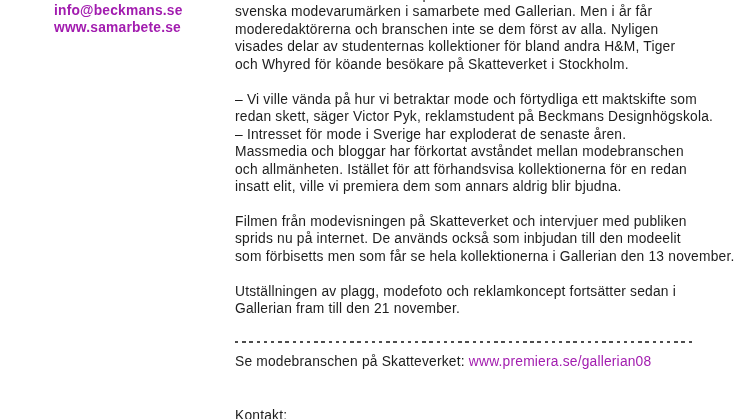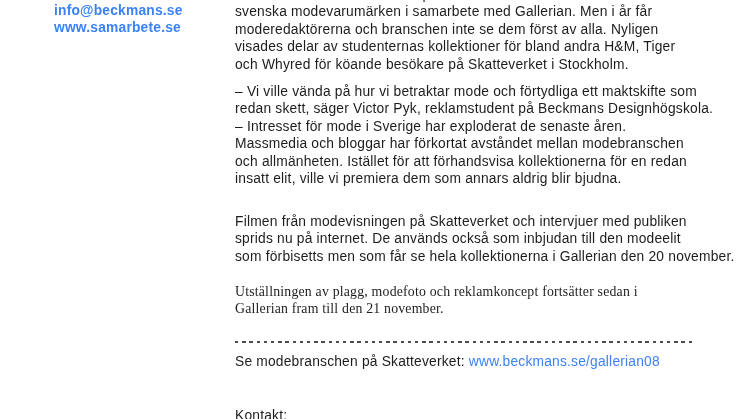--- a/index.html
+++ b/index.html
@@ -23,34 +23,34 @@
     line-height: 17px;
     white-space: nowrap;
   }
   .para {
     position: absolute;
     left: 235px;
     width: 505px;
     white-space: pre-line;
   }
   .p1 { top: -14px; }   
-  .p2 { top: 83px; }
+  .p2 { top: 91px; }
   .p3 { top: 213px; }
-  .p4 { top: 283px; font-family: Liberation Serif, serif; }
+  .p4 { top: 283px; }
   .divider {
     position: absolute;
     left: 235px;
     top: 341px;
     width: 457px;
     height: 2px;
     background: repeating-linear-gradient(90deg, #4d4d4d 0 3.5px, transparent 3.5px 7.2px);
   }
   .linkline { top: 353px; white-space: nowrap; }
   .contact { top: 390px; }
-  .link { color: #3b82f6; text-decoration: none; cursor: pointer; }
+  .link { color: #a21caf; text-decoration: none; cursor: pointer; }
 </style>
 </head>
 <body>
 
 <div class="page">
 
   <div class="sidebar">
     <div class="link">info@beckmans.se</div>
     <div class="link">www.samarbete.se</div>
   </div>
@@ -63,29 +63,29 @@
 
   <div class="para p2">– Vi ville vända på hur vi betraktar mode och förtydliga ett maktskifte som
 redan skett, säger Victor Pyk, reklamstudent på Beckmans Designhögskola.
 – Intresset för mode i Sverige har exploderat de senaste åren.
 Massmedia och bloggar har förkortat avståndet mellan modebranschen
 och allmänheten. Istället för att förhandsvisa kollektionerna för en redan
 insatt elit, ville vi premiera dem som annars aldrig blir bjudna.</div>
 
   <div class="para p3">Filmen från modevisningen på Skatteverket och intervjuer med publiken
 sprids nu på internet. De används också som inbjudan till den modeelit
-som förbisetts men som får se hela kollektionerna i Gallerian den 20 november.</div>
+som förbisetts men som får se hela kollektionerna i Gallerian den 13 november.</div>
 
   <div class="para p4">Utställningen av plagg, modefoto och reklamkoncept fortsätter sedan i
 Gallerian fram till den 21 november.</div>
 
   <div class="divider"></div>
 
   <div class="para linkline">
-    <span>Se modebranschen på Skatteverket: </span><span class="link">www.beckmans.se/gallerian08</span>
+    <span>Se modebranschen på Skatteverket: </span><span class="link">www.premiera.se/gallerian08</span>
   </div>
 
   <div class="para contact">
     <div>Kontakt:</div>
     
   </div>
 
 </div>
 
 </body></html>

